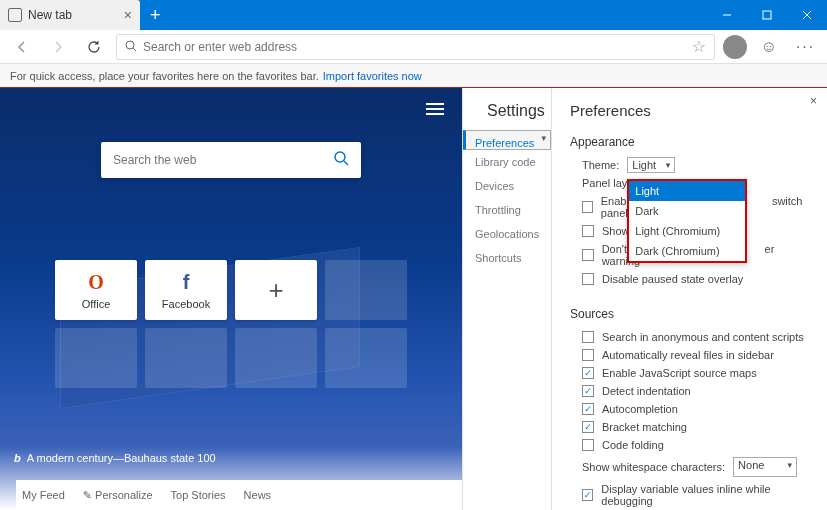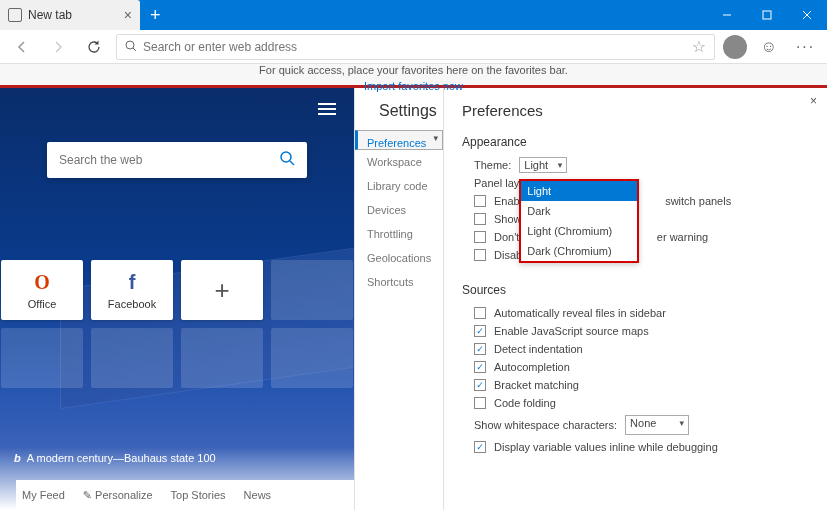--- a/index.html
+++ b/index.html
@@ -22,28 +22,28 @@
 .navbtn.active { color: #444; }
 .addrbar { flex: 1; height: 26px; border: 1px solid #ddd; border-radius: 2px; display: flex; align-items: center; padding: 0 8px; gap: 6px; }
 .addrbar input { border: none; outline: none; flex: 1; font-size: 12px; color: #666; }
 .addrbar .search-i { color: #666; }
 .addrbar .star-i { color: #999; }
 .userbadge { width: 24px; height: 24px; border-radius: 50%; background: #888; }
 .smiley { color: #666; }
 .moreicon { color: #666; letter-spacing: 1px; }
 
 
-.favbar { height: 24px; background: #f7f7f7; border-bottom: 3px solid #b91c1c; font-size: 11px; color: #555; display: flex; align-items: center; padding: 0 10px; gap: 4px; flex-direction: column; }
+.favbar { height: 24px; background: #f7f7f7; border-bottom: 1px solid #b91c1c; font-size: 11px; color: #555; display: flex; align-items: center; padding: 0 10px; gap: 4px; }
 .favbar a { color: #0066cc; cursor: pointer; }
 
 
 .content { display: flex; height: calc(510px - 30px - 34px - 24px); }
 
 
-.ntp { width: 354px; position: relative; background: linear-gradient(180deg,#0a2d6b 0%,#0a3a8a 40%,#2454b0 70%,#3b62b8 85%,#ffffff 100%); overflow: hidden; }
+.ntp { width: 462px; position: relative; background: linear-gradient(180deg,#0a2d6b 0%,#0a3a8a 40%,#2454b0 70%,#3b62b8 85%,#ffffff 100%); overflow: hidden; }
 .ntp .building { position:absolute; left:60px; top:180px; width:300px; height:200px; opacity:.4; }
 .ntp .building .rect { position:absolute; width:100%; height:120px; background:linear-gradient(90deg,#2c4f9c,#3a5faf); transform:skewY(-8deg); border:1px solid #5577c0; }
 .ntp .hamburger { position:absolute; top:14px; right:18px; color:#fff; cursor:pointer; }
 .ntp .search { position:absolute; top:54px; left:50%; transform:translateX(-50%); width:260px; height:36px; background:#fff; border-radius:2px; display:flex; align-items:center; padding:0 12px; box-shadow:0 2px 6px rgba(0,0,0,.2); }
 .ntp .search input { border:none; outline:none; flex:1; font-size:12px; color:#888; }
 .ntp .search .mag { color:#0078d4; }
 .tilegrid { position:absolute; top:172px; left:50%; transform:translateX(-50%); display:grid; grid-template-columns:repeat(4,82px); grid-template-rows:60px 60px; gap:8px; }
 .tile { background:#fff; border-radius:2px; display:flex; flex-direction:column; align-items:center; justify-content:center; gap:4px; font-size:11px; color:#333; box-shadow:0 1px 3px rgba(0,0,0,.2); }
 .tile.empty { background:rgba(255,255,255,.15); box-shadow:none; }
 .tile .ti { font-size:20px; }
@@ -193,21 +193,20 @@
       <span class="item pencil">Personalize</span>
       <span class="item">Top Stories</span>
       <span class="item">News</span>
     </div>
   </div>
 
   <div class="settings-side">
     <div class="hd">Settings</div>
     <div class="nav">
       <div class="sel">Preferences</div>
-      <div>Workspace</div>
       <div>Library code</div>
       <div>Devices</div>
       <div>Throttling</div>
       <div>Geolocations</div>
       <div>Shortcuts</div>
     </div>
   </div>
 
   <div class="prefs">
     <div class="closex">×</div>
@@ -244,20 +243,24 @@
     <div class="row">
       <span class="chk"></span>
       <span>Disable paused state overlay</span>
     </div>
 
     <div class="gap"></div>
     <div class="section-title">Sources</div>
     <div id="sources-list">
         <div class="row">
           <span class="chk"></span>
+          <span>Search in anonymous and content scripts</span>
+        </div>
+        <div class="row">
+          <span class="chk"></span>
           <span>Automatically reveal files in sidebar</span>
         </div>
         <div class="row">
           <span class="chk checked"></span>
           <span>Enable JavaScript source maps</span>
         </div>
         <div class="row">
           <span class="chk checked"></span>
           <span>Detect indentation</span>
         </div>

